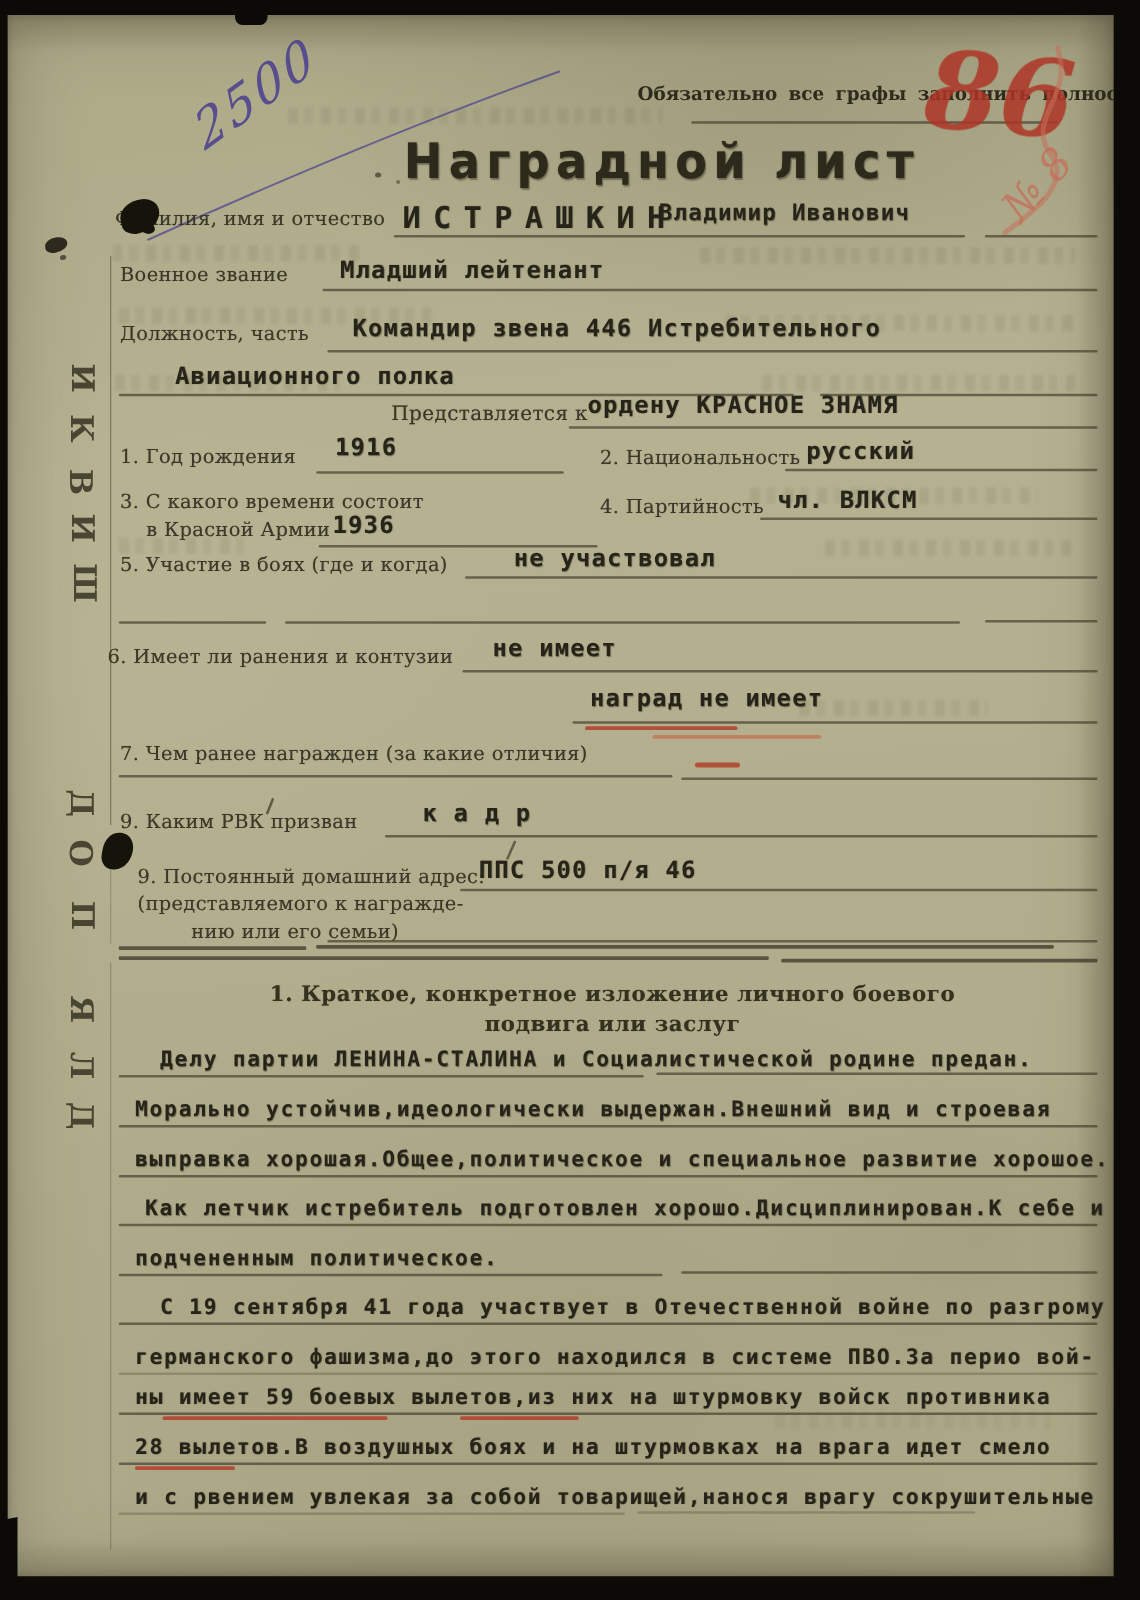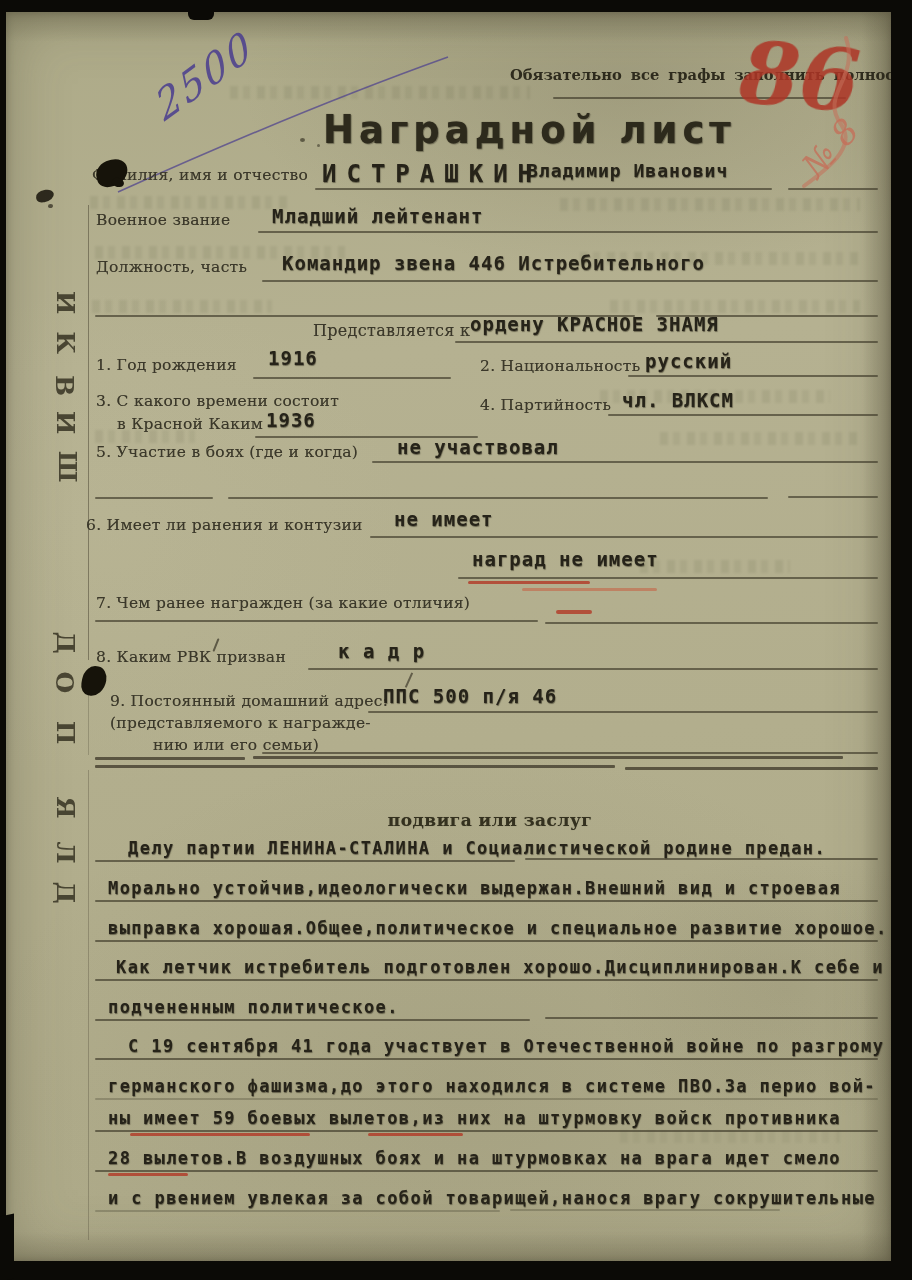--- a/index.html
+++ b/index.html
@@ -107,81 +107,83 @@
   <div class="ln" style="left:315px;top:188px;width:457px;"></div>
   <div class="ln" style="left:788px;top:188px;width:90px;"></div>
 
   <div class="lbl" style="left:96px;top:211px;">Военное звание</div>
   <div class="tw" style="left:272px;top:205px;">Младший лейтенант</div>
   <div class="ln" style="left:258px;top:231px;width:620px;"></div>
 
   <div class="lbl" style="left:96px;top:258px;">Должность, часть</div>
   <div class="tw" style="left:282px;top:252px;">Командир звена 446 Истребительного</div>
   <div class="ln" style="left:262px;top:280px;width:616px;"></div>
+  <div class="tw" style="left:140px;top:290px;">Авиационного полка</div>
   <div class="ln" style="left:95px;top:315px;width:540px;"></div>
   <div class="ln" style="left:656px;top:315px;width:222px;"></div>
 
   <div class="lbl" style="left:313px;top:321px;font-size:16px;">Представляется к</div>
   <div class="tw" style="left:470px;top:313px;">ордену КРАСНОЕ ЗНАМЯ</div>
   <div class="ln" style="left:455px;top:341px;width:423px;"></div>
 
   <div class="lbl" style="left:96px;top:356px;">1. Год рождения</div>
   <div class="tw" style="left:268px;top:347px;">1916</div>
   <div class="ln" style="left:253px;top:377px;width:198px;"></div>
   <div class="lbl" style="left:480px;top:357px;">2. Национальность</div>
   <div class="tw" style="left:645px;top:350px;">русский</div>
   <div class="ln" style="left:628px;top:375px;width:250px;"></div>
 
   <div class="lbl" style="left:96px;top:392px;">3. С какого времени состоит</div>
-  <div class="lbl" style="left:117px;top:415px;">в Красной Каким</div>
+  <div class="lbl" style="left:117px;top:415px;">в Красной Армии</div>
   <div class="tw" style="left:266px;top:409px;">1936</div>
   <div class="ln" style="left:255px;top:436px;width:223px;"></div>
   <div class="lbl" style="left:480px;top:396px;">4. Партийность</div>
   <div class="tw" style="left:622px;top:389px;">чл. ВЛКСМ</div>
   <div class="ln" style="left:608px;top:414px;width:270px;"></div>
 
   <div class="lbl" style="left:96px;top:443px;">5. Участие в боях (где и когда)</div>
-  <div class="tw" style="left:397px;top:436px;">не участвовал</div>
+  <div class="tw" style="left:411px;top:436px;">не участвовал</div>
   <div class="ln" style="left:372px;top:461px;width:506px;"></div>
 
   <div class="ln" style="left:95px;top:497px;width:118px;"></div>
   <div class="ln" style="left:228px;top:497px;width:540px;"></div>
   <div class="ln" style="left:788px;top:496px;width:90px;"></div>
 
   <div class="lbl" style="left:86px;top:516px;">6. Имеет ли ранения и контузии</div>
   <div class="tw" style="left:394px;top:508px;">не имеет</div>
   <div class="ln" style="left:370px;top:536px;width:508px;"></div>
 
   <div class="lbl" style="left:96px;top:556px;margin-top:38px;">7. Чем ранее награжден (за какие отличия)</div>
   <div class="tw" style="left:472px;top:548px;">наград не имеет</div>
   <div class="ln" style="left:458px;top:577px;width:420px;"></div>
   <div class="rln" style="left:468px;top:581px;width:122px;"></div>
   <div class="rln light" style="left:522px;top:588px;width:135px;"></div>
   <div class="rln" style="left:556px;top:610px;width:36px;height:4px;"></div>
 
   <div class="ln" style="left:95px;top:620px;width:443px;"></div>
   <div class="ln" style="left:545px;top:622px;width:333px;"></div>
 
-  <div class="lbl" style="left:96px;top:648px;">8. Каким РВК призван</div>
+  <div class="lbl" style="left:96px;top:648px;">9. Каким РВК призван</div>
   <div class="tw" style="left:338px;top:640px;">к а д р</div>
   <div class="ln" style="left:308px;top:668px;width:570px;"></div>
   <div class="abs" style="left:408px;top:672px;width:1.5px;height:16px;background:rgba(45,40,28,.6);transform:rotate(24deg);"></div>
 
   <div class="lbl" style="left:110px;top:692px;">9. Постоянный домашний адрес:</div>
   <div class="lbl" style="left:110px;top:714px;">(представляемого к награжде-</div>
   <div class="lbl" style="left:110px;top:736px;margin-left:43px;">нию или его семьи)</div>
   <div class="tw" style="left:383px;top:685px;">ППС 500  п/я 46</div>
   <div class="ln" style="left:368px;top:711px;width:510px;"></div>
   <div class="ln" style="left:262px;top:752px;width:616px;"></div>
 
   <div class="ln thick" style="left:95px;top:757px;width:150px;"></div>
   <div class="ln thick" style="left:253px;top:756px;width:590px;"></div>
   <div class="ln thick" style="left:95px;top:765px;width:520px;"></div>
   <div class="ln thick" style="left:625px;top:767px;width:253px;"></div>
 
+  <div class="heading" style="left:130px;top:786px;width:720px;text-align:center;">1. Краткое, конкретное изложение личного боевого</div>
   <div class="heading" style="left:130px;top:810px;width:720px;text-align:center;">подвига или заслуг</div>
 
   <div class="tw sm" style="left:128px;top:838px;">Делу партии ЛЕНИНА-СТАЛИНА и Социалистической родине предан.</div>
   <div class="ln" style="left:95px;top:860px;width:420px;"></div>
   <div class="ln" style="left:525px;top:858px;width:353px;"></div>
 
   <div class="tw sm" style="left:108px;top:878px;text-align:right;">Морально устойчив,идеологически выдержан.Внешний вид и строевая</div>
   <div class="ln" style="left:95px;top:900px;width:783px;"></div>
 
   <div class="tw sm" style="left:108px;top:918px;">выправка хорошая.Общее,политическое и специальное развитие хорошое.</div>

